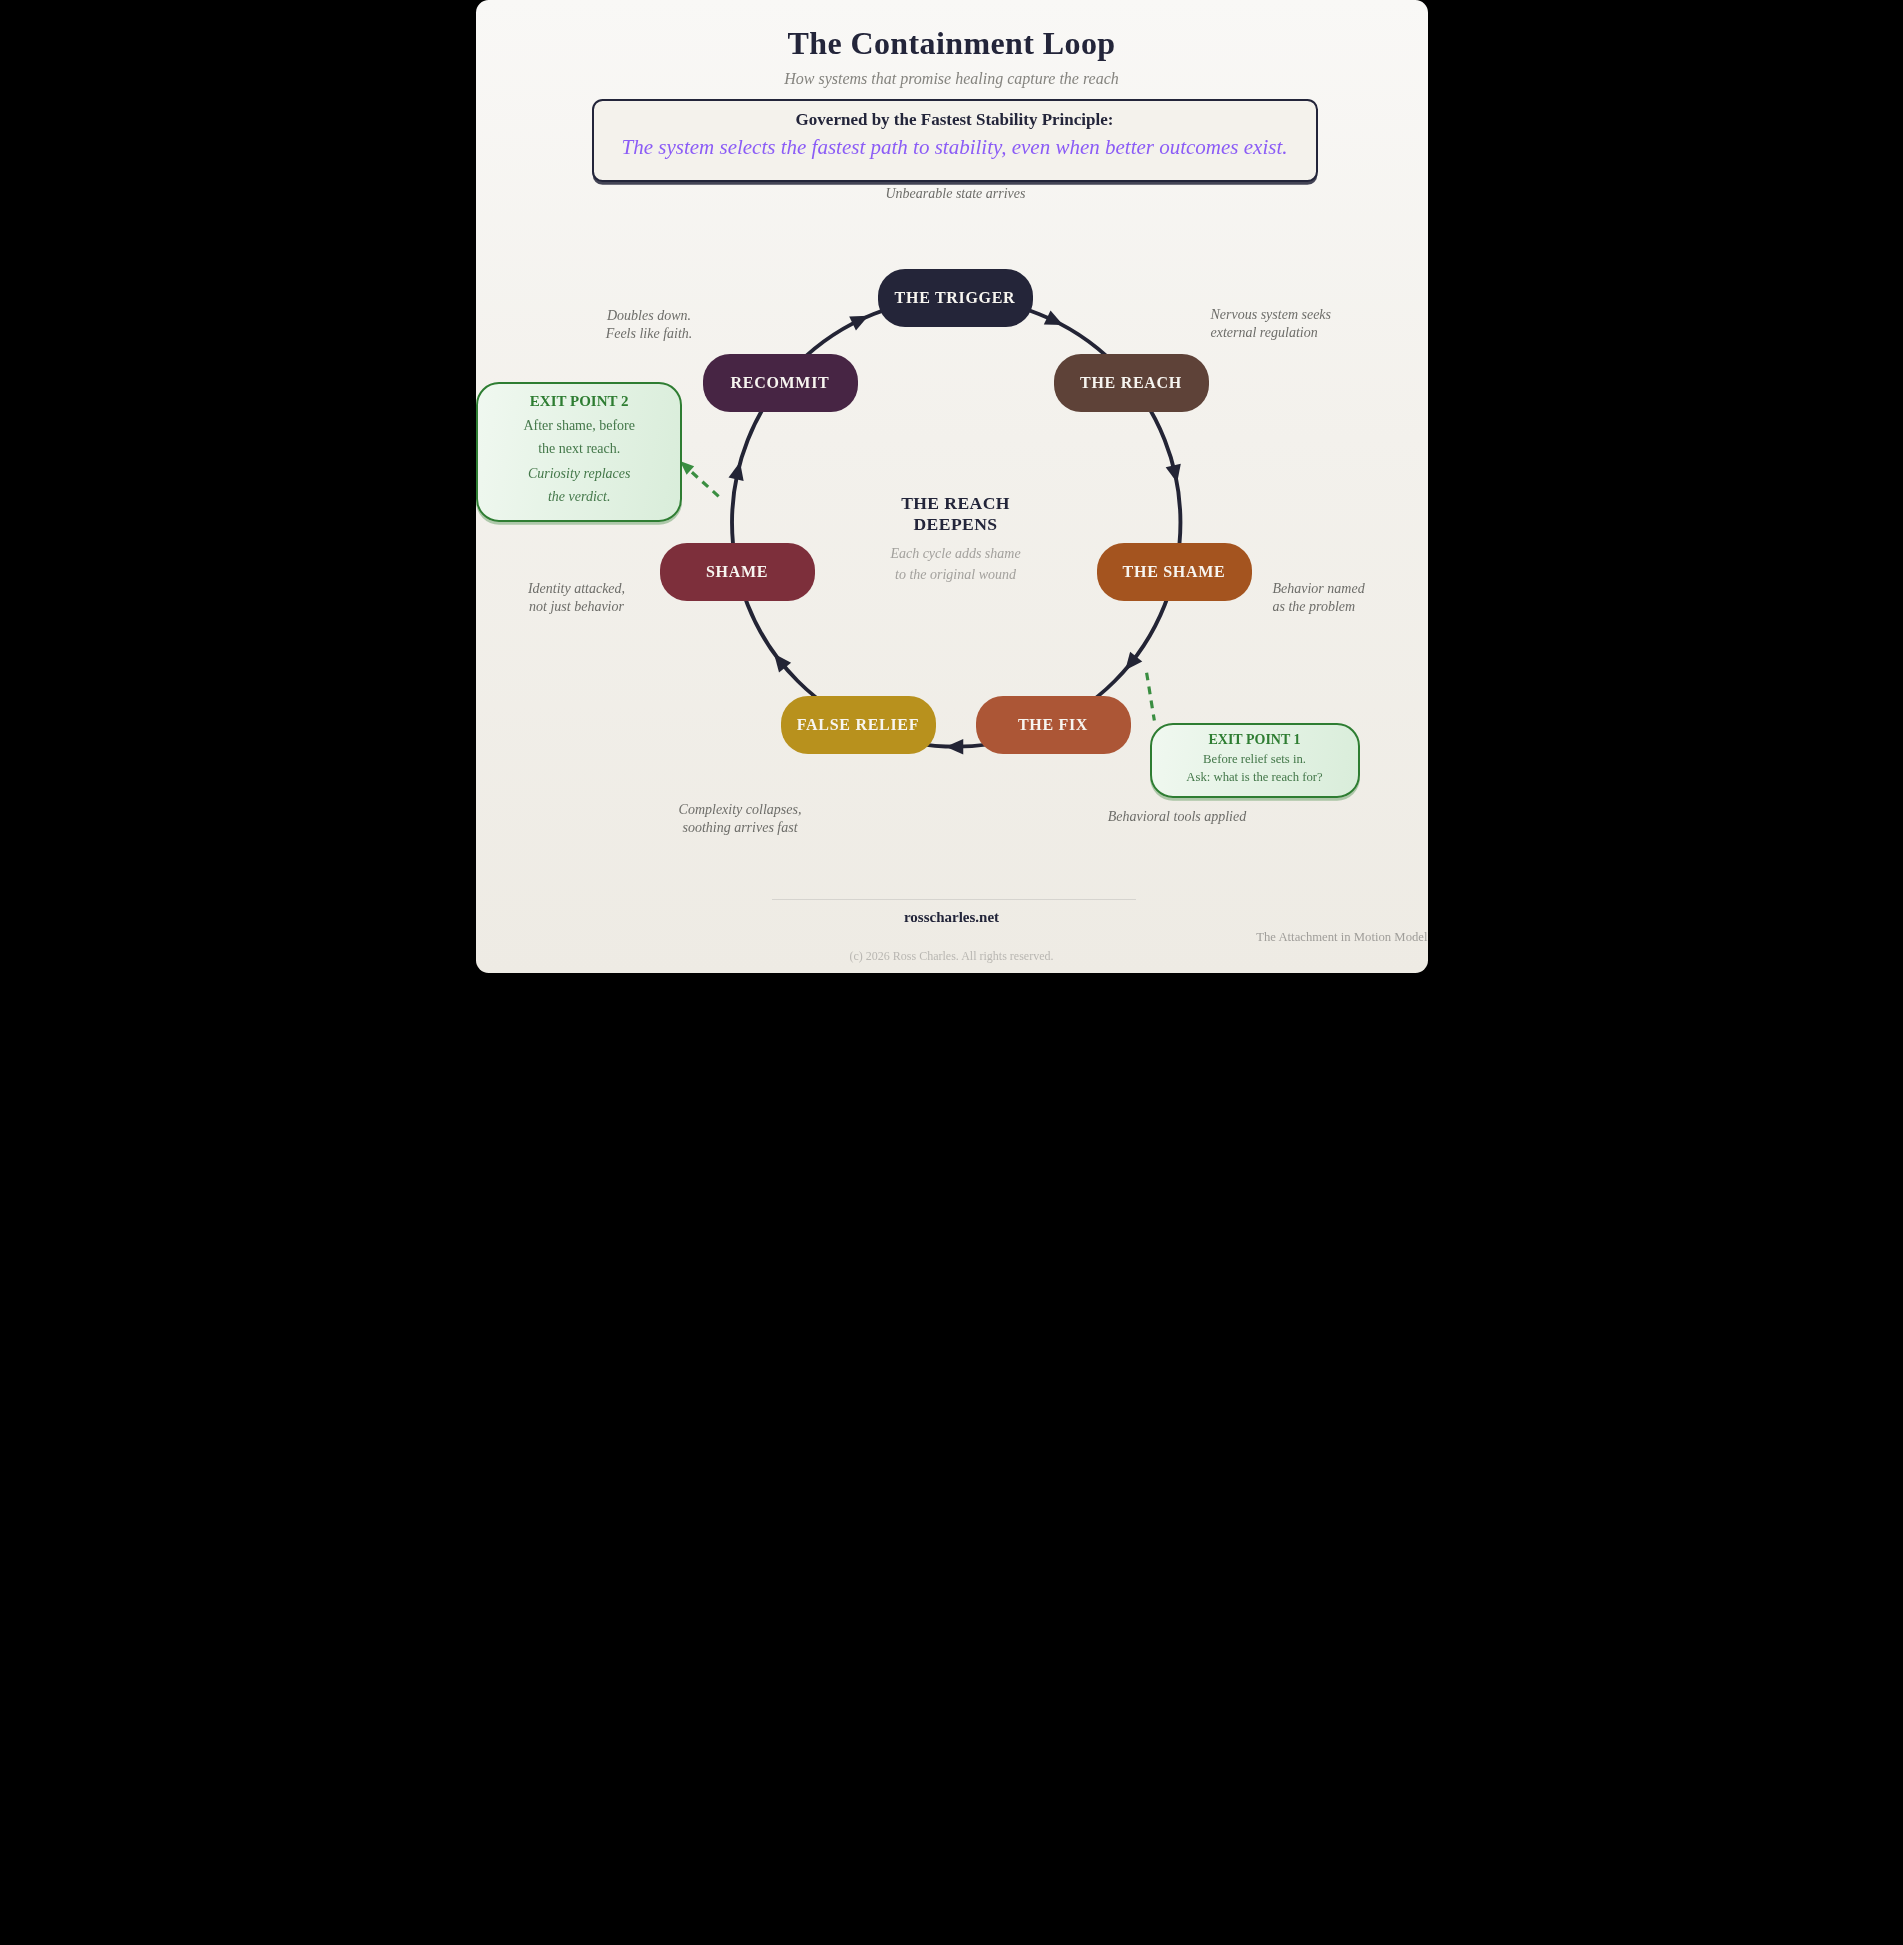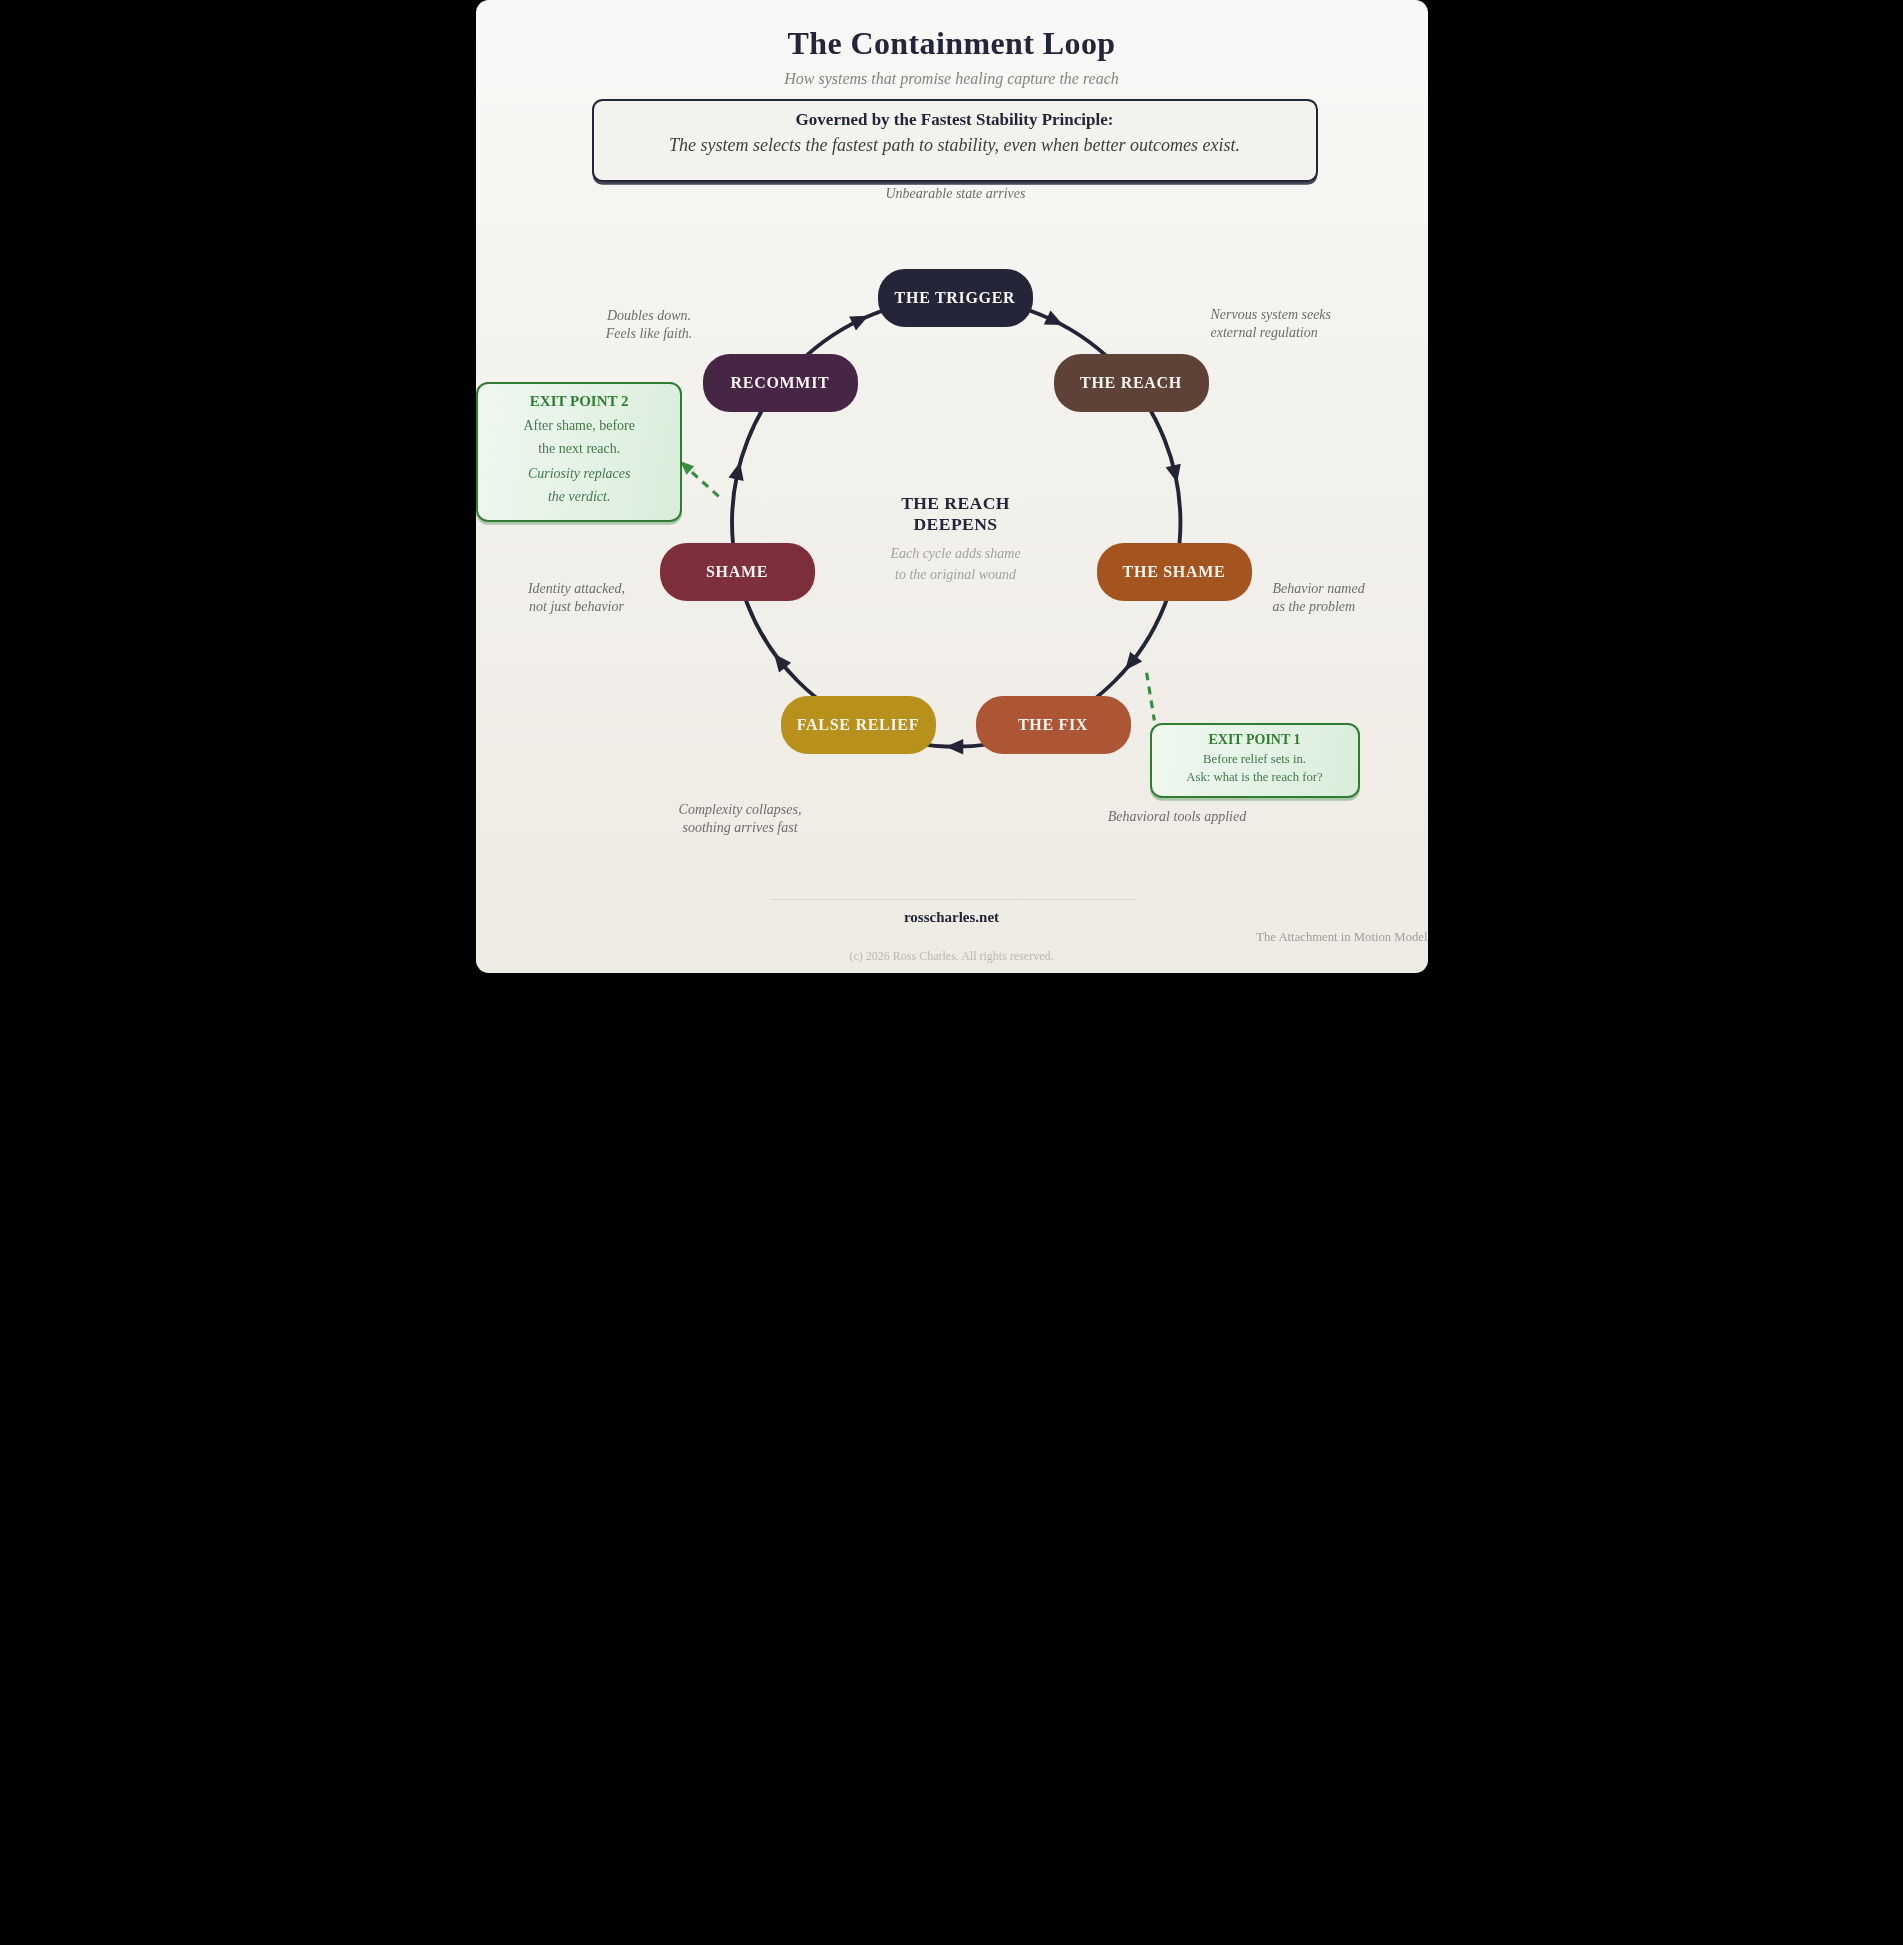--- a/index.html
+++ b/index.html
@@ -15,21 +15,21 @@
   .abs{position:absolute;}
   
   .title{left:0;right:0;top:25px;text-align:center;font-size:32px;font-weight:bold;
          color:#23253a;letter-spacing:0.4px;}
   .subtitle{left:0;right:0;top:70px;text-align:center;font-size:16px;font-style:italic;color:#85847f;}
   
   .principle{left:116px;top:99px;width:726px;height:83px;box-sizing:border-box;
     border:2.1px solid #23253a;border-radius:10.6px;background:#f4f2ec;
     box-shadow:0 3.5px 0 -0.7px rgba(35,37,58,.85);text-align:center;padding-top:9.2px;}
   .principle .p-title{font-size:17px;font-weight:bold;color:#23253a;}
-  .principle .p-body{font-size:18px;font-style:italic;color:#404040;margin-top:5px;}
+  .principle .p-body{font-size:21px;font-style:italic;color:#8b5cf6;margin-top:5px;}
   
   .ann{font-size:14px;font-style:italic;color:#6d6d69;line-height:17.6px;}
   .ann-trigger{left:335px;top:185px;width:290px;text-align:center;}
   .ann-reach{left:735px;top:306px;text-align:left;}
   .ann-label{left:797px;top:580px;text-align:left;}
   .ann-fix{left:596px;top:808px;width:211px;text-align:center;}
   .ann-false{left:159px;top:801px;width:211px;text-align:center;}
   .ann-shame{left:0px;top:580px;width:202px;text-align:center;}
   .ann-recommit{left:68px;top:307px;width:211px;text-align:center;}
   
@@ -41,21 +41,21 @@
   .n-reach{left:578px;top:354px;}
   .n-label{left:621px;top:543px;}
   .n-fix{left:500px;top:696px;}
   .n-false{left:305px;top:696px;}
   .n-shame{left:184px;top:543px;}
   .n-recommit{left:227px;top:354px;justify-content:center;}
   .center-label{left:339px;top:493px;width:282px;text-align:center;z-index:2;}
   .center-label .c-title{font-size:17.6px;font-weight:bold;color:#23253a;line-height:21px;letter-spacing:0.4px;}
   .center-label .c-sub{margin-top:9.2px;font-size:14px;font-style:italic;color:#a3a19d;line-height:20.4px;}
   
-  .exit{box-sizing:border-box;z-index:3;border:2.1px solid #2e7d32;border-radius:12px;
+  .exit{box-sizing:border-box;z-index:3;border:2.1px solid #2e7d32;border-radius:23px;
     background:linear-gradient(100deg,#f0f8f0 0%,#d9edda 100%);
     box-shadow:0 2.8px 0 rgba(46,125,50,.35);text-align:center;}
   .exit .e-title{font-weight:bold;color:#2e7d32;}
   .exit .e-line{color:#44784a;}
   .exit .e-italic{color:#44784a;font-style:italic;}
   .exit1{left:674px;top:723px;width:210px;height:75px;padding-top:7px;}
   .exit1 .e-title{font-size:14px;margin-bottom:2.1px;}
   .exit1 .e-line{font-size:12.7px;line-height:18.3px;text-align:center;}
   .exit2{left:0.7px;top:382px;width:206px;height:140px;padding-top:8.5px;}
   .exit2 .e-title{font-size:15px;margin-bottom:4.2px;}

